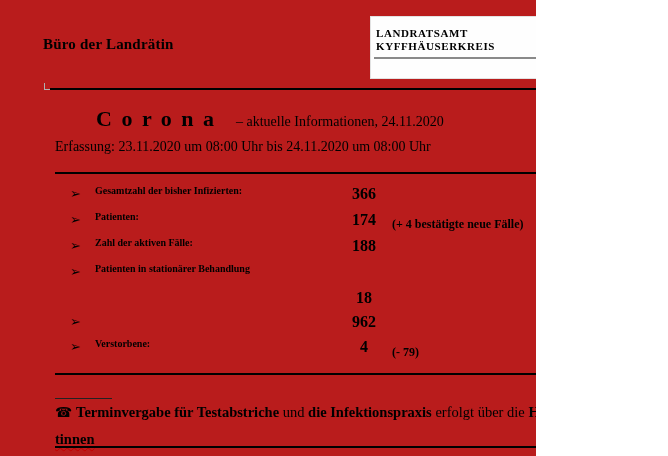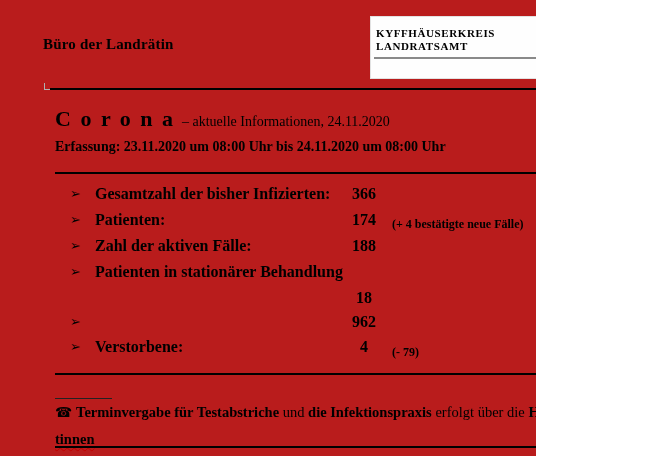--- a/index.html
+++ b/index.html
@@ -16,55 +16,55 @@
   .logo-divider{left:374px;top:57px;width:252px;height:2px;background:#8a8a8a;}
   .crest{left:563px;top:13px;width:48px;height:64px;}
   .header-rule{left:50px;top:88px;width:567px;height:2px;background:#000;}
   .tick{background:#b0b0b0;}
   .tick-l{left:44px;top:83px;width:1px;height:7px;}
   .tick-l2{left:44px;top:89px;width:6px;height:1px;}
   .tick-r{left:617px;top:85px;width:1px;height:9px;}
 
   
   .title-row{left:55px;top:106px;white-space:nowrap;}
-  .title-main{font-size:22px;font-weight:bold;letter-spacing:2px;}
-  .title-sub{font-size:14px;margin-left:7px;}
-  .capture{left:55px;top:139px;font-size:14px;font-weight:bold;}
+  .title-main{font-size:22px;font-weight:bold;letter-spacing:2px;margin-left:41px;}
+  .title-sub{font-size:14px;margin-left:20px;}
+  .capture{left:55px;top:139px;font-size:14px;font-weight:normal;}
 
   
   .rule-top{left:55px;top:172px;width:573px;height:2px;background:#000;}
   .rule-bottom{left:55px;top:373px;width:575px;height:2px;background:#000;}
   .footnote-rule{left:55px;top:398px;width:57px;height:1px;background:#222;}
   .tinnen-line{left:55px;top:446px;width:562px;height:2px;background:#000;}
 
   
   .stat-row{left:0;width:668px;height:22px;}
   .bullet{position:absolute;left:70px;top:1px;font-family:"DejaVu Sans",sans-serif;font-size:13px;color:#000;}
-  .stat-label{position:absolute;left:95px;top:0;font-size:16px;font-weight:bold;white-space:nowrap;}
+  .stat-label{position:absolute;left:95px;top:0;font-size:10px;font-weight:bold;white-space:nowrap;}
   .stat-value{position:absolute;left:345px;top:0;width:38px;font-size:16px;font-weight:bold;text-align:center;}
   .stat-note{position:absolute;left:392px;top:0;font-size:12px;font-weight:bold;white-space:nowrap;margin-top:32px;}
 
   
   .footer-line1{left:55px;top:404px;font-size:14.5px;white-space:nowrap;}
   .footer-line2{left:55px;top:431px;font-size:14.5px;}
   .b{font-weight:bold;}
   .phone{font-family:"DejaVu Sans",sans-serif;font-size:14px;}
   .sq{text-decoration-line:underline;text-decoration-style:wavy;text-decoration-color:#c00000;text-decoration-thickness:1px;text-underline-offset:3px;text-align:center;}
 </style>
 </head>
 <body>
 
 <div class="page">
 
   <div class="abs office">Büro der Landrätin</div>
 
   <div class="abs logo-box"></div>
   <div class="abs authority">
+    <div>LANDRATSAMT</div>
     <div>KYFFHÄUSERKREIS</div>
-    <div>LANDRATSAMT</div>
   </div>
   <div class="abs logo-divider"></div>
 
   <svg class="abs crest" viewBox="0 0 60 80">
     <defs>
       <clipPath id="shieldClip">
           <path d="M2 2 H58 V50 Q58 78 30 78 Q2 78 2 50 Z"></path>
         </clipPath>
     </defs>
     <path d="M2 2 H58 V50 Q58 78 30 78 Q2 78 2 50 Z" fill="#2b62b8" stroke="#1d4a8f" stroke-width="2"></path>

